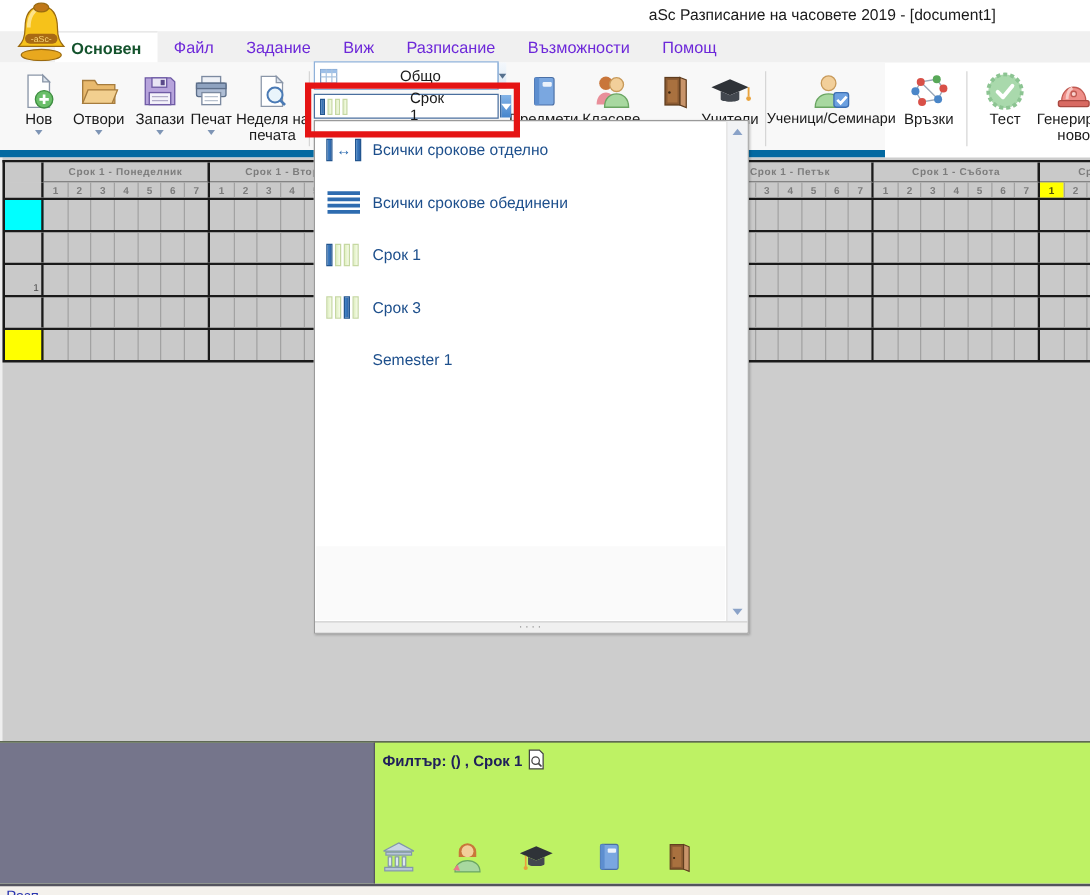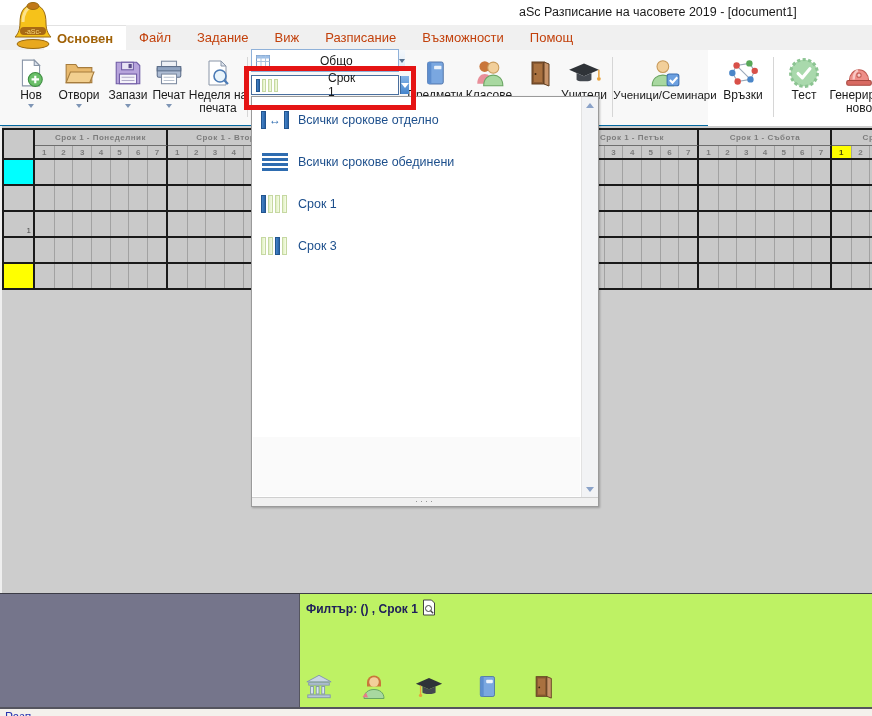--- a/index.html
+++ b/index.html
@@ -7,24 +7,24 @@
   .screen {
     position: relative; width: 872px; height: 716px; overflow: hidden;
     background: #ffffff; font-family: "Liberation Sans", sans-serif;
   }
   
   .titlebar { position:absolute; left:0; top:0; width:872px; height:25px; background:#ffffff; }
   .title-text { position:absolute; left:519px; top:5px; font-size:12.5px; color:#1a1a1a; white-space:nowrap; }
   .logo { position:absolute; left:8px; top:1px; width:50px; height:48px; z-index:20; }
   
   .tabrow { position:absolute; left:0; top:25px; width:872px; height:25px; background:#f0f0f0; display:flex; padding-left:44px; }
-  .tab { padding:5px 13px 4px 13px; font-size:13px; color:#c2410c; white-space:nowrap; }
-  .tab.active { background:#ffffff; color:#a16207; font-weight:bold; border-top:1px solid #e2e2e2; }
+  .tab { padding:5px 13px 4px 13px; font-size:13px; color:#6d28d9; white-space:nowrap; }
+  .tab.active { background:#ffffff; color:#14532d; font-weight:bold; border-top:1px solid #e2e2e2; }
   
-  .toolbar { position:absolute; left:0; top:50px; width:708px; height:76px; background:#f8f8f8; border-bottom:1px solid #0369a1;text-decoration:underline; }
+  .toolbar { position:absolute; left:0; top:50px; width:708px; height:76px; background:#f8f8f8; border-bottom:6px solid #0369a1;text-decoration:underline; }
   .tbtn { position:absolute; top:6px; display:flex; flex-direction:column; align-items:center; cursor:default; }
   .ticon { height:33px; display:flex; align-items:center; justify-content:center; }
   .tlabel { font-size:12px; color:#1a1a1a; line-height:13px; text-align:center; white-space:nowrap; }
   .tlabel.wrap { white-space:normal; width:100%; }
   .darrow { margin-top:2px; width:0; height:0; border-left:3px solid transparent; border-right:3px solid transparent; border-top:4px solid #7e95b5; }
   .tsep { position:absolute; top:7px; height:60px; width:1px; background:#d6d6d6; }
   #btn-new { left:10px; width:42px; }
   #btn-open { left:52px; width:54px; }
   #btn-save { left:106px; width:44px; }
   #btn-print { left:148px; width:42px; }
@@ -806,20 +806,24 @@
         </div>
         <div class="dd-item">
           <div class="ic bars-ic">
             <span class="vb"></span>
             <span class="vb"></span>
             <span class="vb blue"></span>
             <span class="vb"></span>
           </div>
           <span class="dd-label">Срок 3</span>
         </div>
+        <div class="dd-item">
+          <div class="ic"></div>
+          <span class="dd-label">Semester 1</span>
+        </div>
       </div>
     <div class="dd-rest"></div>
     <div class="dd-scroll">
       <span class="dd-up">
           <i></i>
         </span>
       <span class="dd-down">
           <i></i>
         </span>
     </div>

